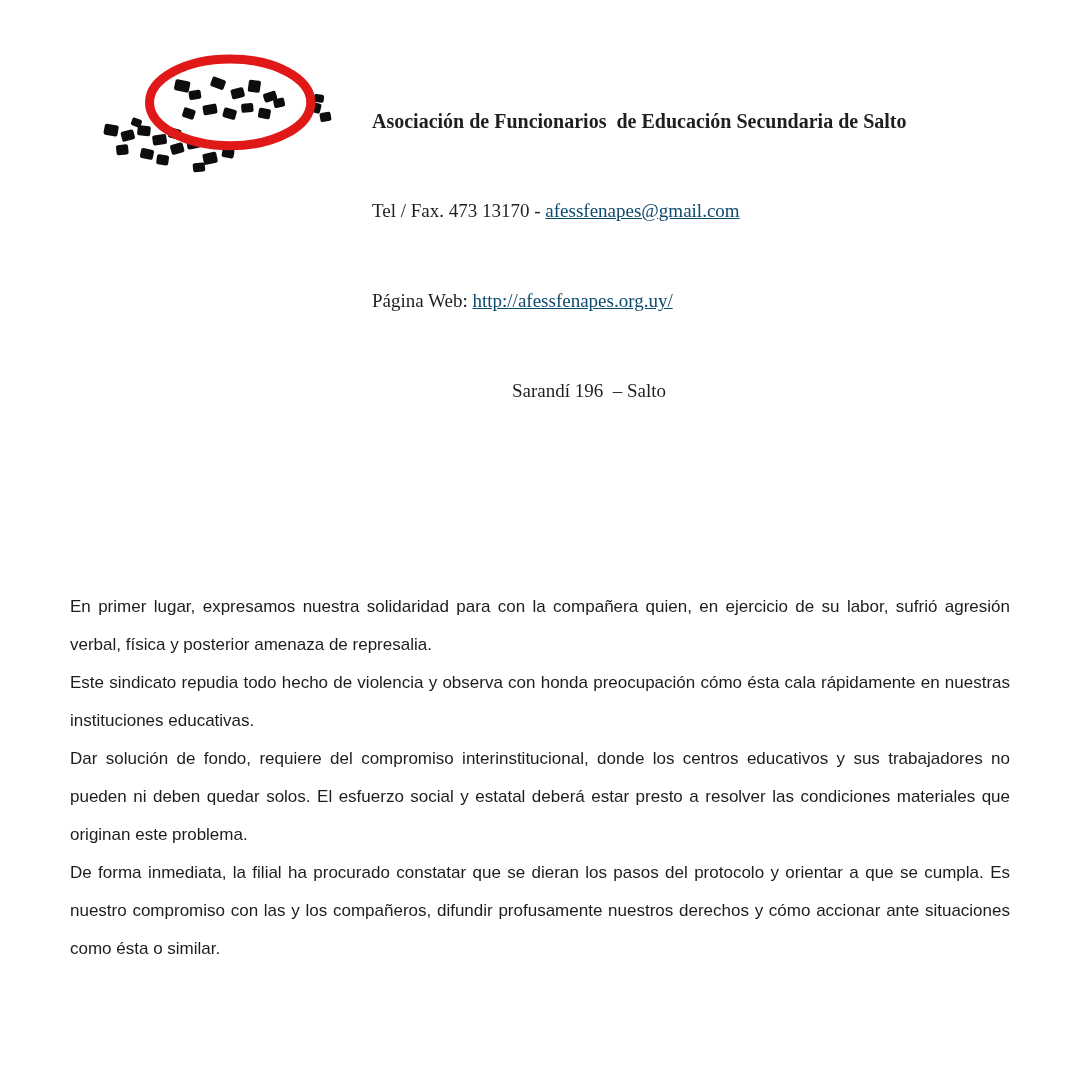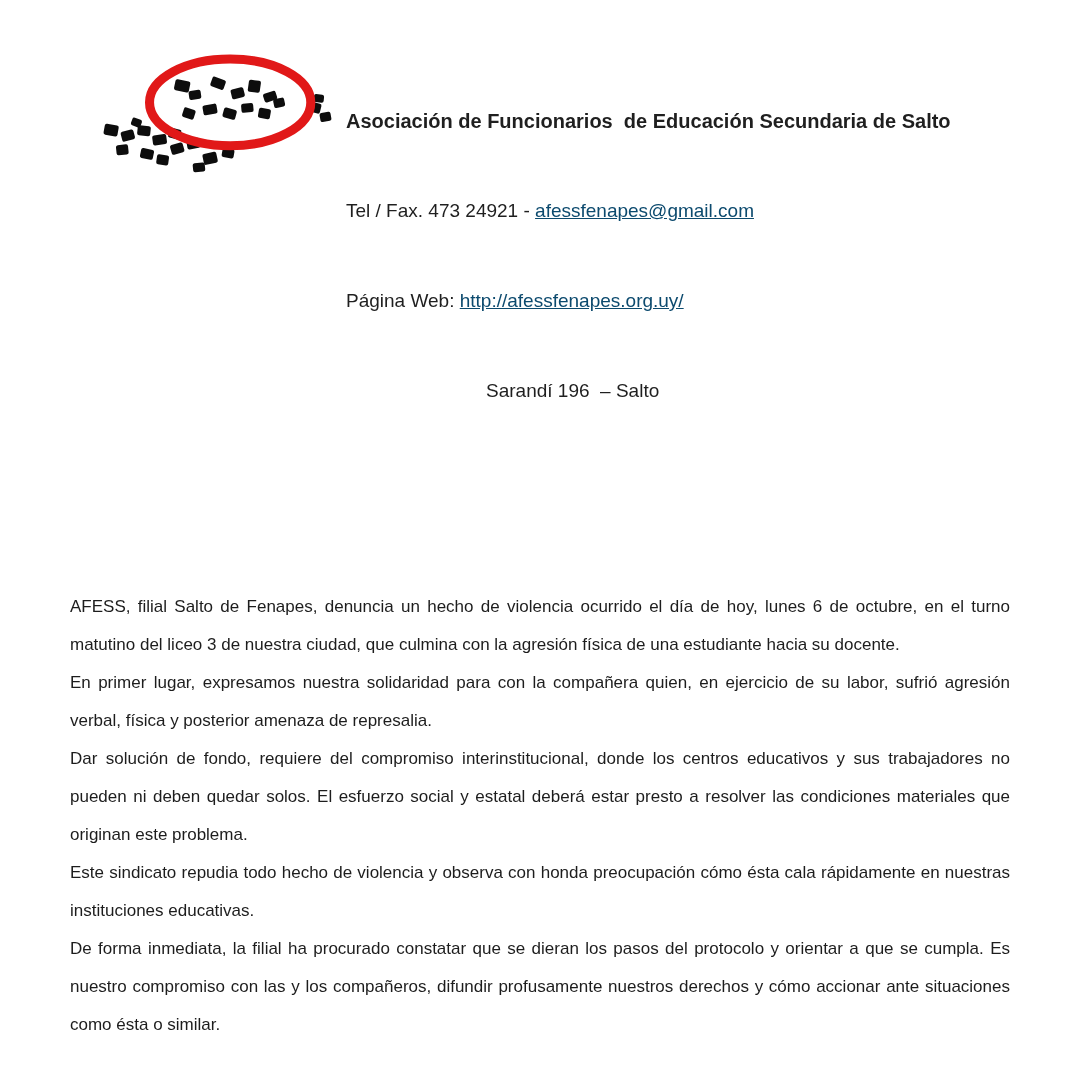--- a/index.html
+++ b/index.html
@@ -16,24 +16,25 @@
     display: flex;
     align-items: flex-start;
     padding: 46px 55px 0 84px;
   }
   .logo {
     flex: 0 0 252px;
     width: 252px;
     margin-top: 4px;
   }
   .header-text {
-    margin-left: 10px;
+    margin-left: 36px;
     font-size: 19px;
     line-height: 30px;
     white-space: pre-wrap;
+    font-family: Liberation Serif, serif;
   }
   .h-bold { font-weight: bold; font-size: 20px; }
   .link { color: #0c4a6e; text-decoration: underline; cursor: pointer; }
   .address-line { padding-left: 140px; }
   .body-text {
     margin: 122px 70px 0 70px;
     font-size: 17px;
     line-height: 38px;
     text-align: justify;
     color: #1d1d1d;
@@ -77,28 +78,27 @@
         <rect x="108" y="112" width="12" height="9" rx="2" transform="rotate(-6 114 116)"></rect>
         <rect x="222" y="52" width="13" height="10" rx="2" transform="rotate(14 228 57)"></rect>
         <rect x="234" y="62" width="11" height="9" rx="2" transform="rotate(-10 239 66)"></rect>
         <rect x="228" y="44" width="10" height="8" rx="2" transform="rotate(6 233 48)"></rect>
       </g>
       <ellipse cx="145" cy="52" rx="80" ry="43" fill="none" stroke="#e11818" stroke-width="9"></ellipse>
     </svg>
 
     <div class="header-text">
       <div class="h-bold">Asociación de Funcionarios  de Educación Secundaria de Salto</div>
-      <div><span>Tel / Fax. 473 24921 - </span><span class="link">afessfenapes@gmail.com</span></div>
+      <div><span>Tel / Fax. 473 13170 - </span><span class="link">afessfenapes@gmail.com</span></div>
       <div><span>Página Web: </span><span class="link">http://afessfenapes.org.uy/</span></div>
       <div class="address-line">Sarandí 196  – Salto</div>
     </div>
   </div>
 
   <div class="body-text">
-    <p>AFESS, filial Salto de Fenapes, denuncia un hecho de violencia ocurrido el día de hoy, lunes 6 de octubre, en el turno matutino del liceo 3 de nuestra ciudad, que culmina con la agresión física de una estudiante hacia su docente.</p>
     <p>En primer lugar, expresamos nuestra solidaridad para con la compañera quien, en ejercicio de su labor, sufrió agresión verbal, física y posterior amenaza de represalia.</p>
+    <p>Este sindicato repudia todo hecho de violencia y observa con honda preocupación cómo ésta cala rápidamente en nuestras instituciones educativas.</p>
     <p>Dar solución de fondo, requiere del compromiso interinstitucional, donde los centros educativos y sus trabajadores no pueden ni deben quedar solos. El esfuerzo social y estatal deberá estar presto a resolver las condiciones materiales que originan este problema.</p>
-    <p>Este sindicato repudia todo hecho de violencia y observa con honda preocupación cómo ésta cala rápidamente en nuestras instituciones educativas.</p>
     <p>De forma inmediata, la filial ha procurado constatar que se dieran los pasos del protocolo y orientar a que se cumpla. Es nuestro compromiso con las y los compañeros, difundir profusamente nuestros derechos y cómo accionar ante situaciones como ésta o similar.</p>
 
   </div>
 
 </div>
 
 </body></html>

